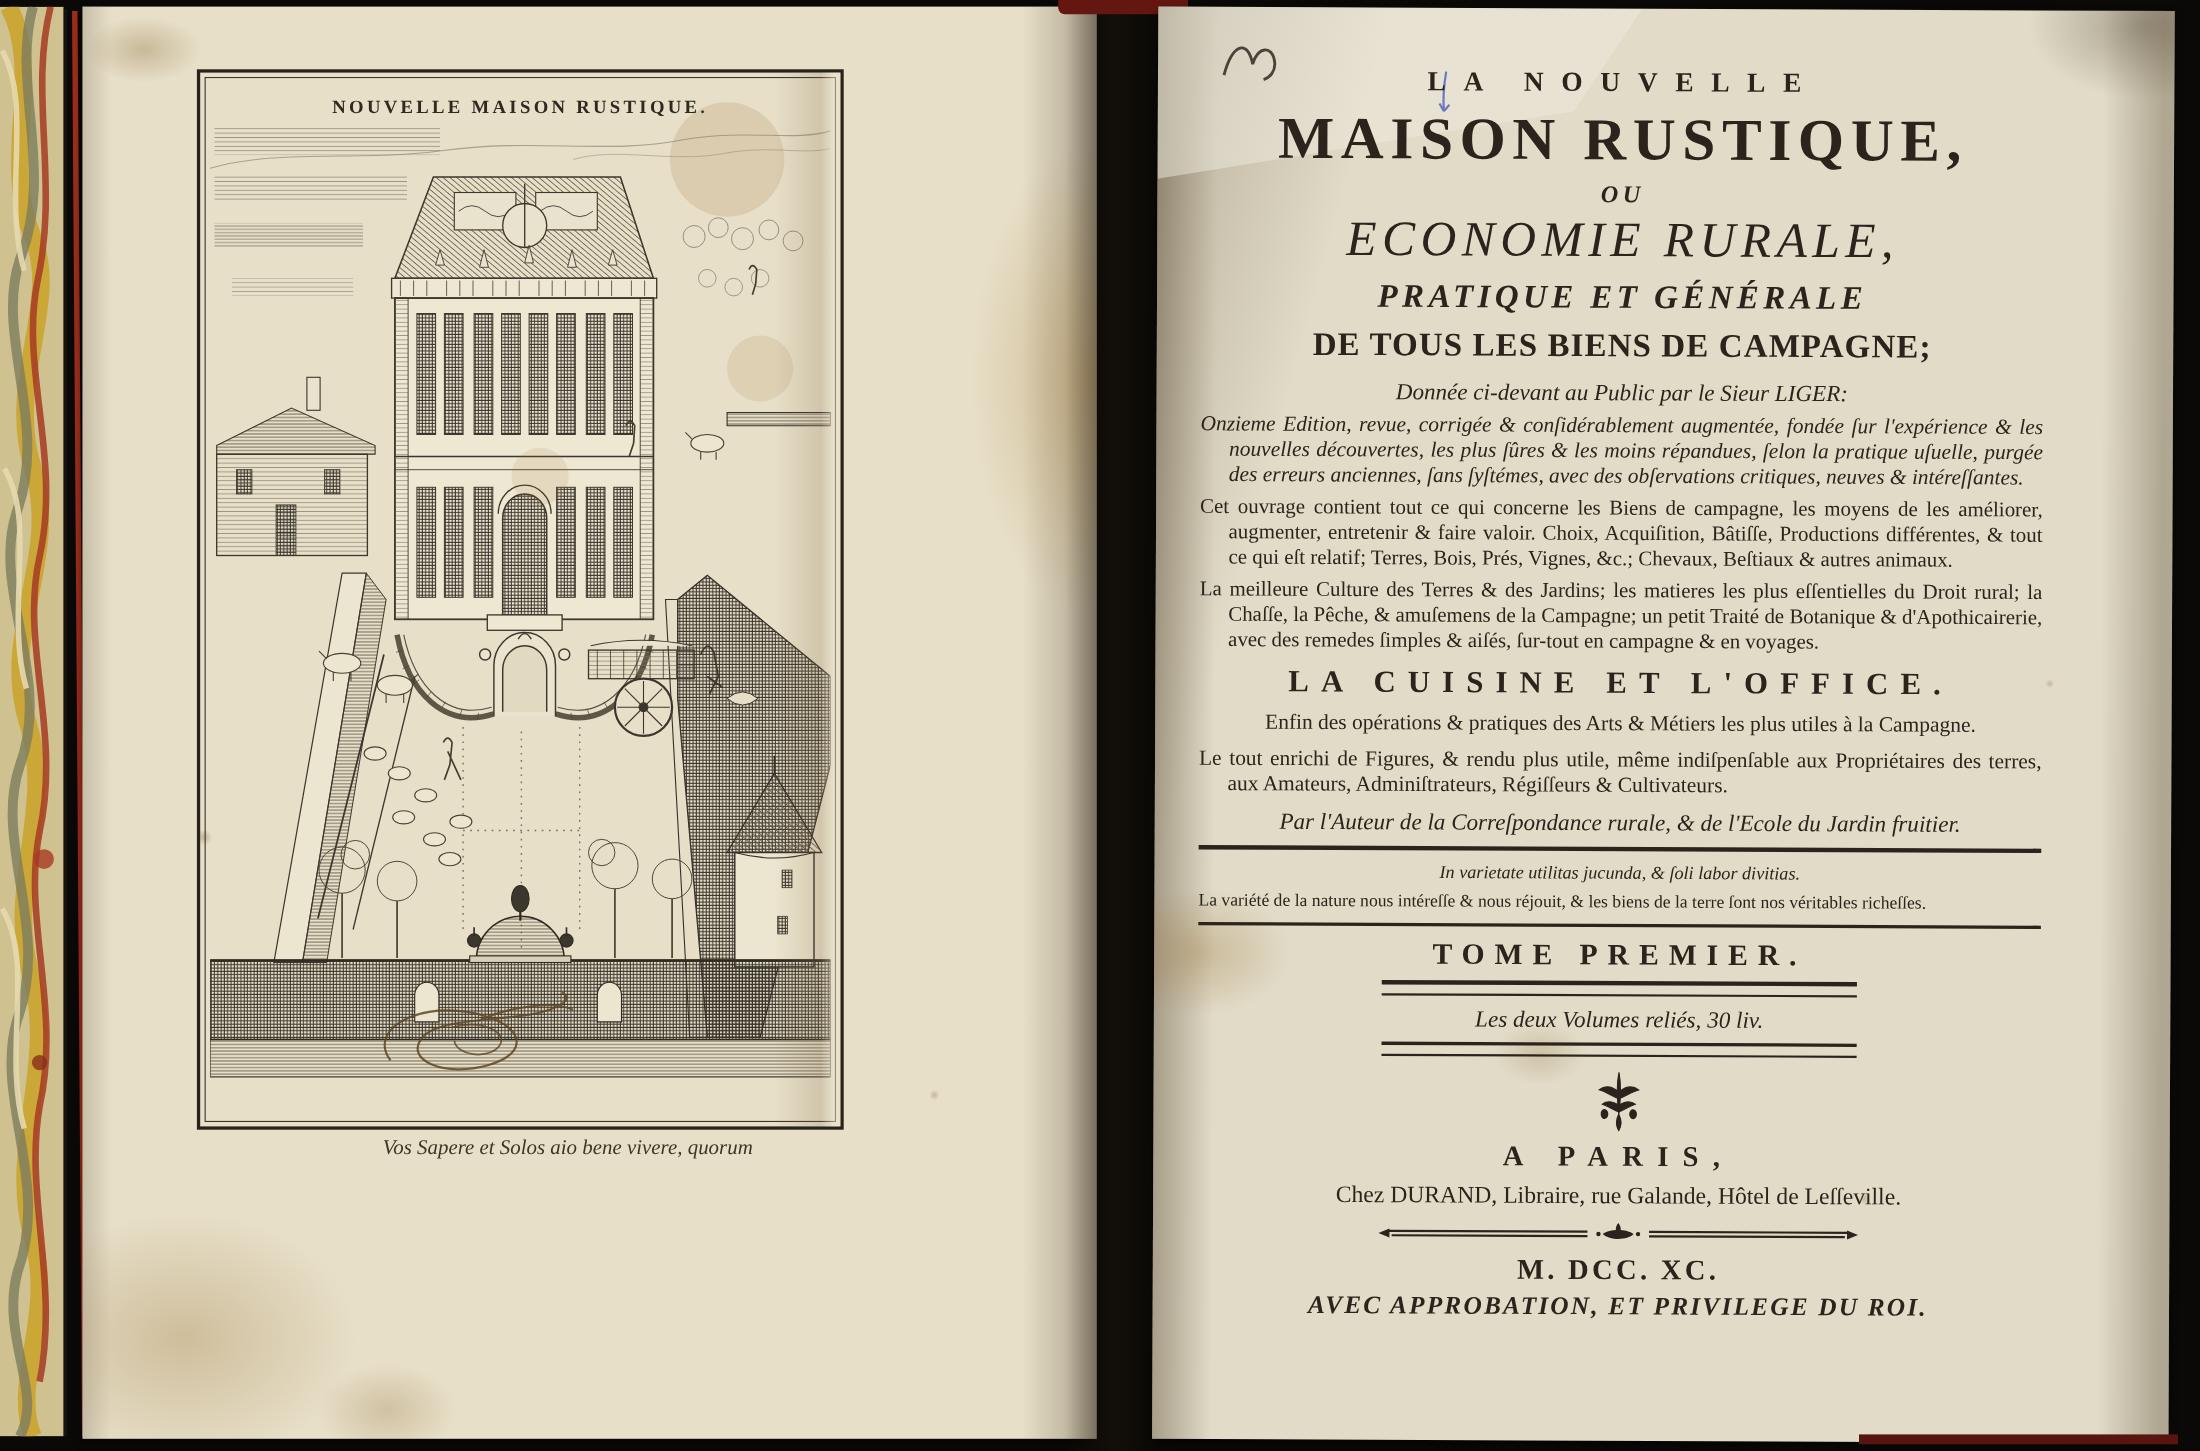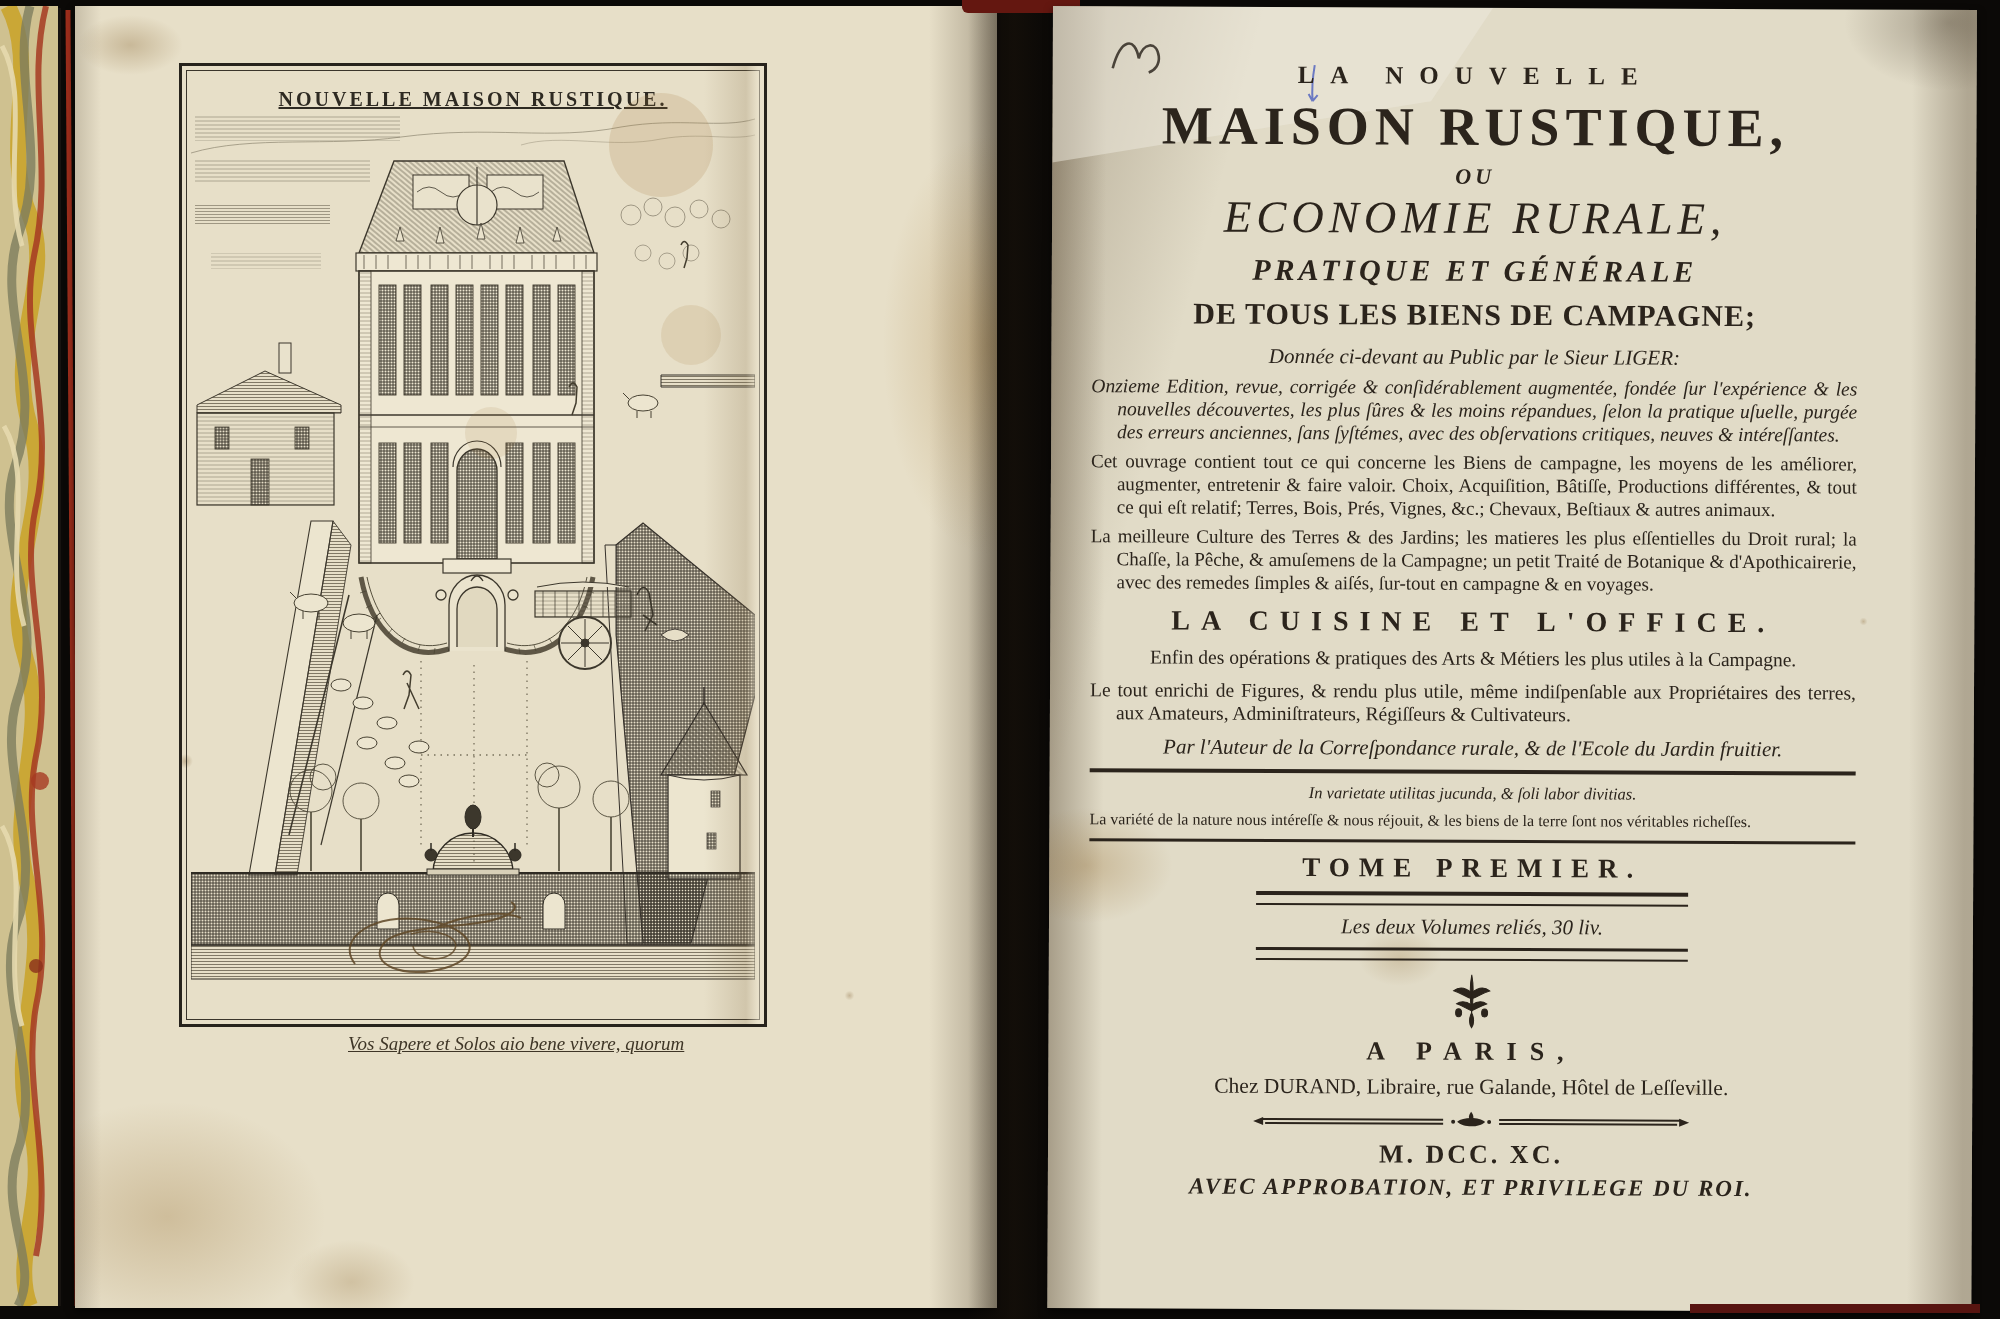--- a/index.html
+++ b/index.html
@@ -36,27 +36,27 @@
       linear-gradient(90deg, rgba(0,0,0,0) 93%, rgba(85,70,48,.35) 99%);
     box-shadow:0 4px 8px rgba(0,0,0,.6);}
   .gutter-shadow{position:absolute;left:968px;top:0;width:104px;height:1319px;
     background:linear-gradient(90deg, rgba(20,15,8,0), rgba(25,18,10,.55) 45%, rgba(20,15,8,.15) 70%, rgba(20,15,8,0));}
   .tissue-corner{position:absolute;left:0;top:0;width:440px;height:170px;
     background:rgba(238,234,222,.5);clip-path:polygon(0 0,100% 0,86% 55%,0 92%);}
   
   .engraving{position:absolute;left:104px;top:57px;width:582px;height:958px;border:3px solid #27231c;}
   .engraving-inner{position:absolute;left:4px;top:4px;right:4px;bottom:4px;border:1.5px solid #3a352b;}
   .engraving-title{position:absolute;left:0;top:22px;width:100%;text-align:center;
-    font-size:20px;letter-spacing:3px;color:#2e2a22;font-weight:bold;text-decoration:underline;}
+    font-size:17px;letter-spacing:3px;color:#2e2a22;font-weight:bold;}
   .engraving svg.scene{position:absolute;left:9px;top:9px;}
   .engraving .fold{position:absolute;right:0;top:0;width:60px;height:100%;
     background:linear-gradient(90deg, rgba(0,0,0,0), rgba(130,108,70,.22) 70%, rgba(236,228,206,.5) 90%);}
   .plate-caption{position:absolute;left:215px;top:1026px;width:580px;font-style:italic;
     color:#3e3526;font-size:19px;line-height:24px;}
-  .plate-caption .l1{padding-left:58px;text-decoration:underline;}
+  .plate-caption .l1{padding-left:58px;}
   .plate-caption .l2 span{display:inline-block;}
   .plate-caption .ref{font-size:14px;padding-left:26px;}
   .plate-caption .plate{font-size:15px;padding-left:34px;}
   
   .text-block{position:absolute;left:40px;top:34px;width:766px;}
   .tb{text-align:center;}
   .half-title{font-size:25px;letter-spacing:16px;margin-top:20px;font-weight:bold;}
   .main-title{font-size:54px;letter-spacing:6px;margin-top:6px;font-weight:bold;}
   .ou{font-style:italic;font-size:22px;letter-spacing:4px;margin-top:6px;font-weight:bold;}
   .sub-econ{font-style:italic;font-size:45px;letter-spacing:5px;margin-top:2px;}

